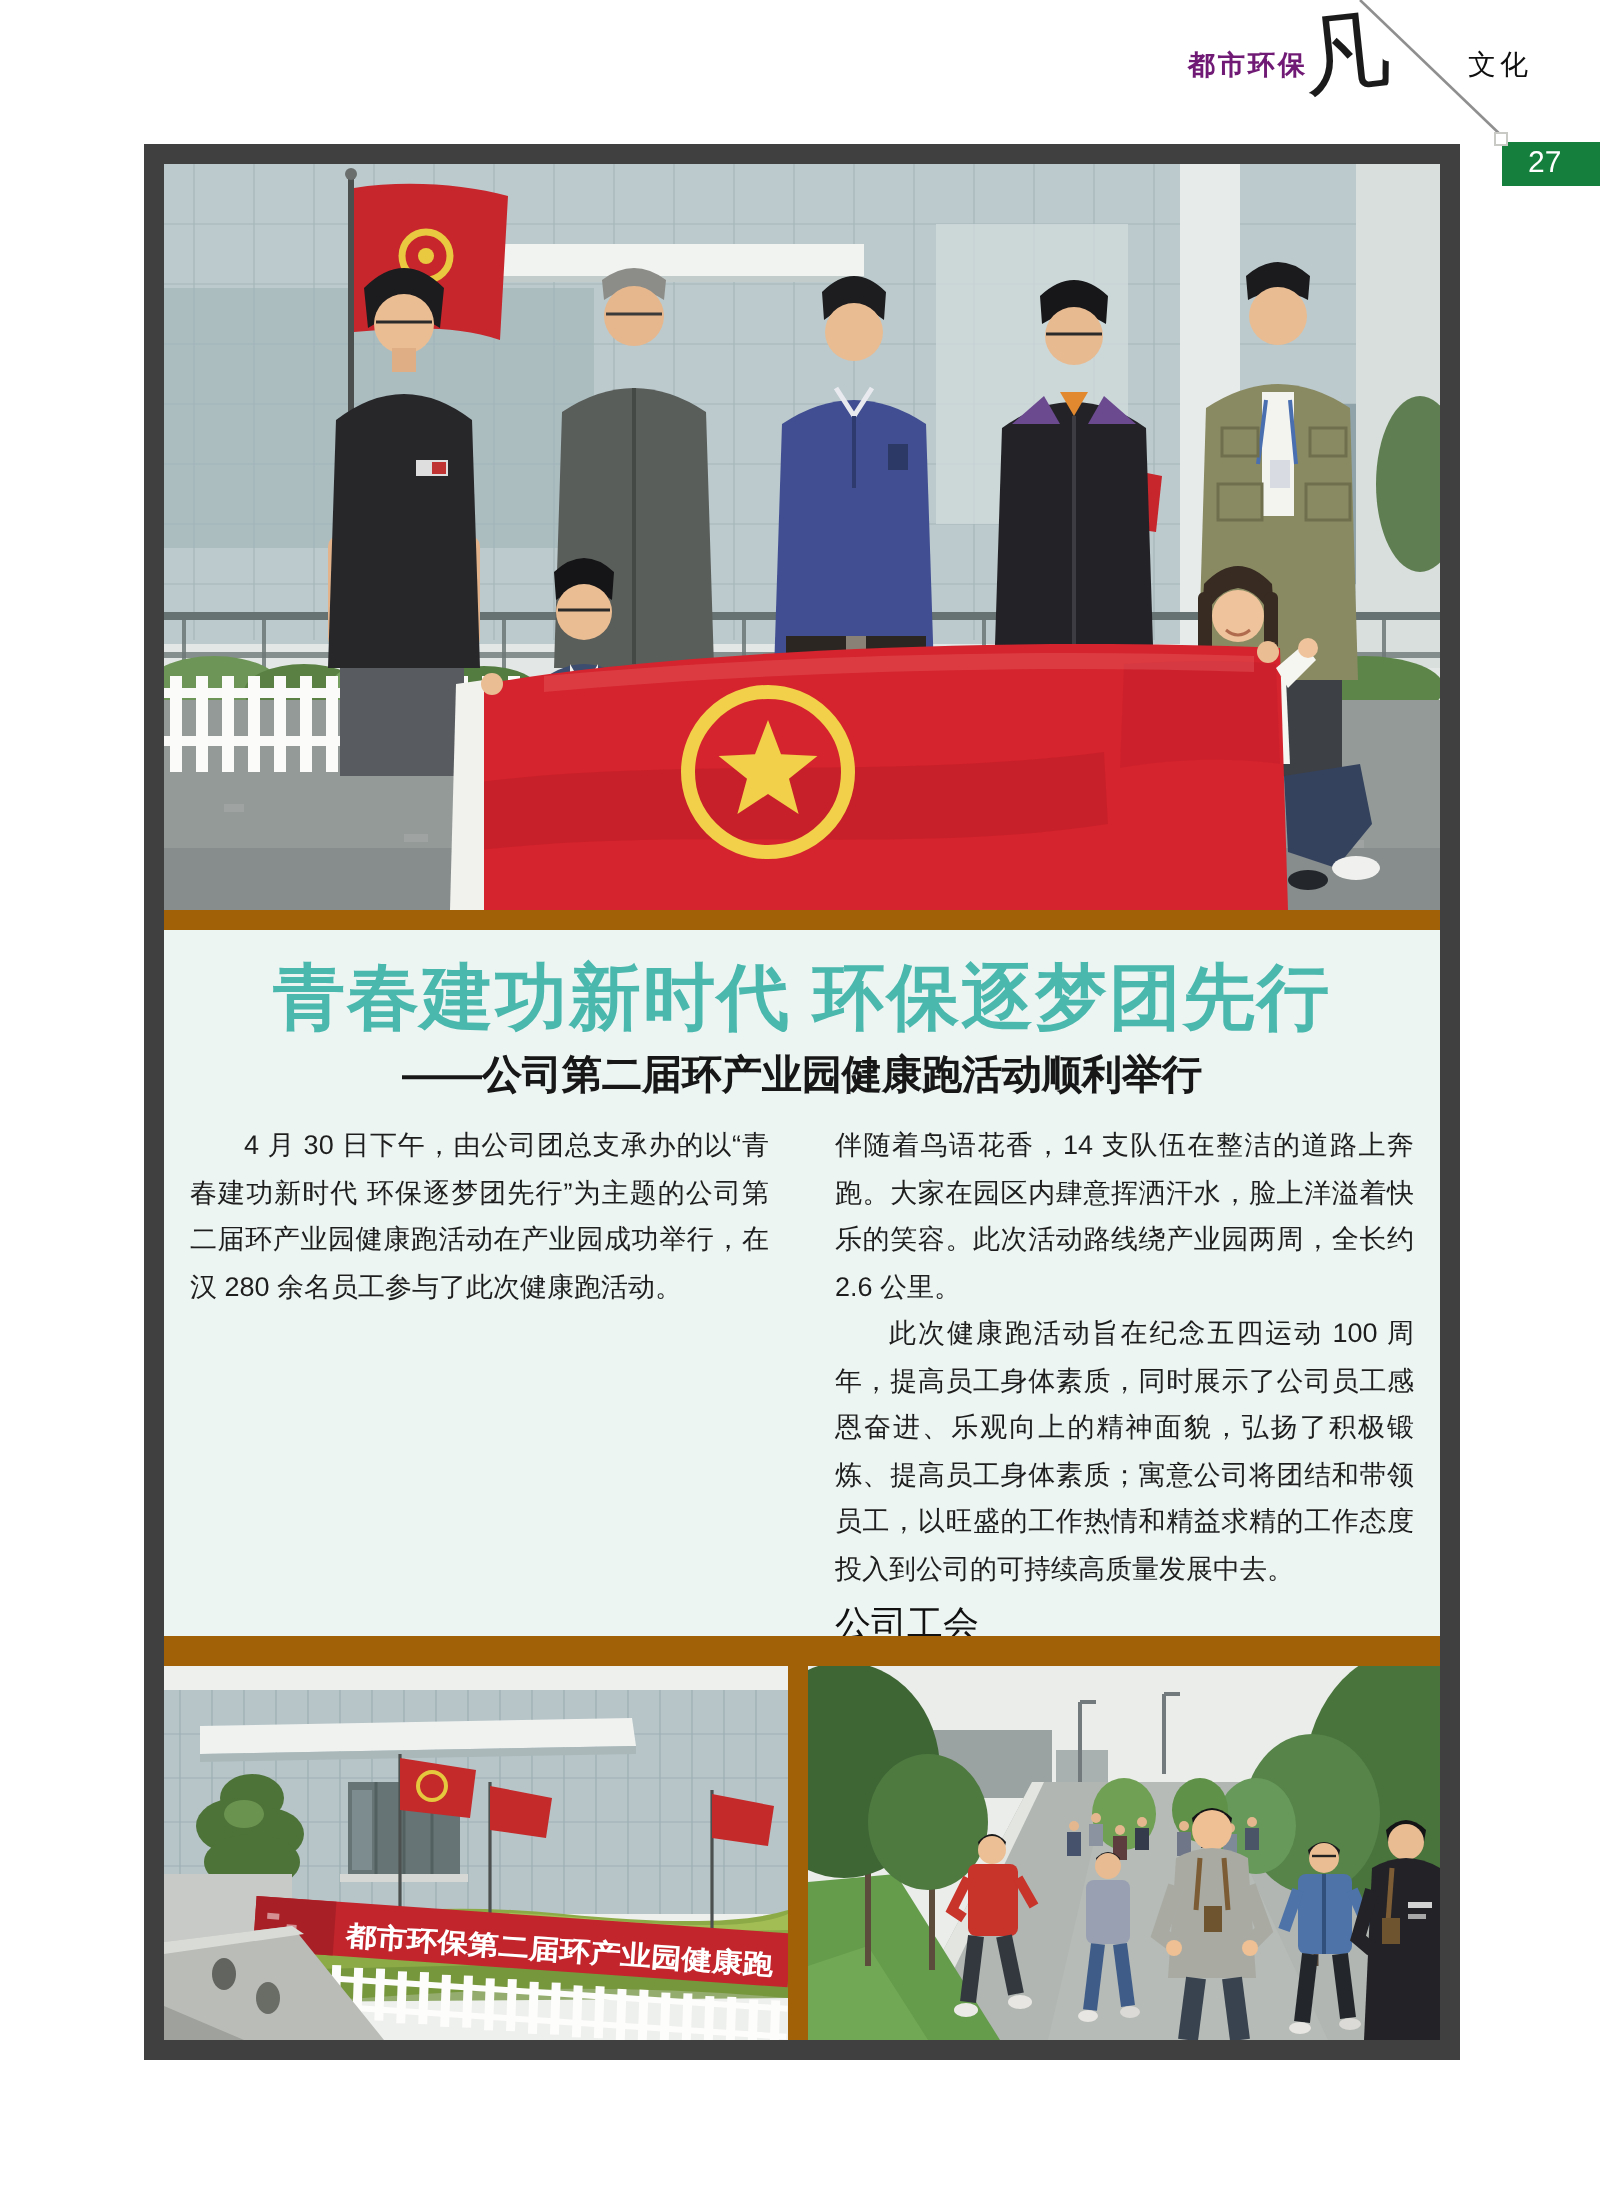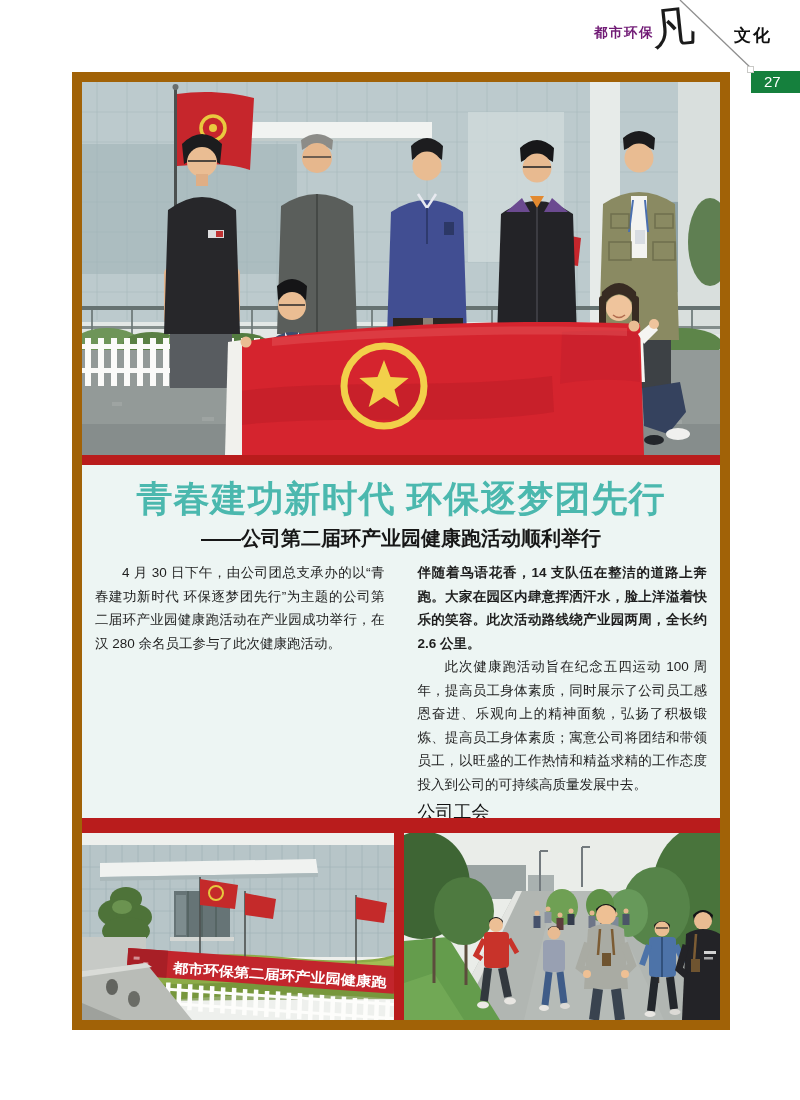--- a/index.html
+++ b/index.html
@@ -4,35 +4,35 @@
 <style>
   html,body{margin:0;padding:0;}
   body{
     width:800px;height:1100px;background:#ffffff;position:relative;
     font-family:"Liberation Sans", sans-serif;
     -webkit-font-smoothing:antialiased;
   }
   .masthead{position:absolute;left:594px;top:24px;color:#701a75;font-size:13.5px;letter-spacing:1.5px;font-weight:bold;}
   .logo-char{position:absolute;left:651px;top:4px;font-size:44px;line-height:48px;color:#1b1b1b;
     font-family:"DejaVu Serif",serif;transform:rotate(-6deg);}
-  .section-label{position:absolute;left:734px;top:24px;color:#101010;font-size:17px;font-weight:bold;letter-spacing:2px;text-align:center;}
+  .section-label{position:absolute;left:734px;top:24px;color:#101010;font-size:14px;font-weight:normal;letter-spacing:2px;text-align:center;}
   .diag-svg{position:absolute;left:0;top:0;}
   .corner-dot{position:absolute;left:747px;top:66px;width:7px;height:7px;background:#ffffff;border:1px solid #c9c9c6;box-sizing:border-box;z-index:3;}
   .pagenum{position:absolute;left:751px;top:71px;width:49px;height:22px;background:#15803d;color:#ffffff;
     font-size:15px;line-height:22px;padding-left:13px;box-sizing:border-box;z-index:2;}
-  .frame{position:absolute;left:72px;top:72px;width:658px;height:958px;border:10px solid #a16207;box-sizing:border-box;background:#b91c1c;}
+  .frame{position:absolute;left:72px;top:72px;width:658px;height:958px;border:10px solid #404040;box-sizing:border-box;background:#a16207;}
   .photo-main{width:638px;height:373px;overflow:hidden;}
   .photo-main svg,.photo-sub svg{display:block;}
   .article-panel{margin-top:10px;width:638px;height:353px;background:#edf5f3;overflow:hidden;box-sizing:border-box;}
   .article-title{margin:13px 0 0;text-align:center;color:#4bb8ae;font-size:36px;line-height:42px;font-weight:bold;letter-spacing:1px;}
   .article-subtitle{margin:5px 0 0;text-align:center;color:#171717;font-size:20px;line-height:27px;font-weight:bold;}
   .text-cols{display:flex;gap:33px;padding:9px 13px 0;}
   .text-col{flex:1;font-size:13.5px;line-height:23.5px;color:#1e1e1e;text-align:justify;}
   .text-col p{margin:0;text-indent:2em;}
-  .text-col p.noindent{text-indent:0;font-weight:bold;}
+  .text-col p.noindent{text-indent:0;}
   .signature{text-align:left;font-weight:normal;font-size:18px;margin-top:5px;padding-right:3px;color:#111;}
   .photo-row{margin-top:15px;display:flex;gap:10px;}
   .photo-sub{height:187px;overflow:hidden;}
   .photo-sub.left{width:312px;}
   .photo-sub.right{width:316px;}
 </style>
 </head>
 <body>
 
 <div>

